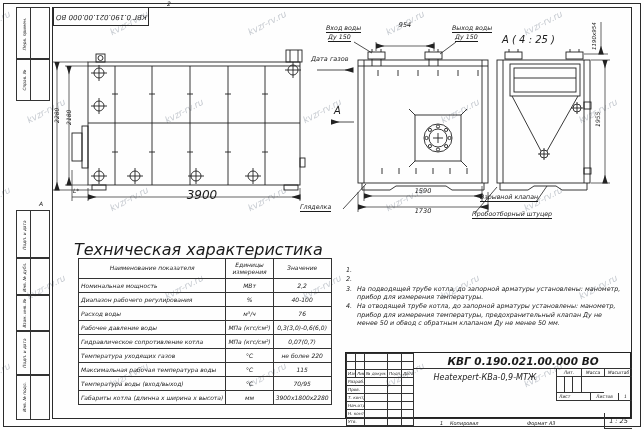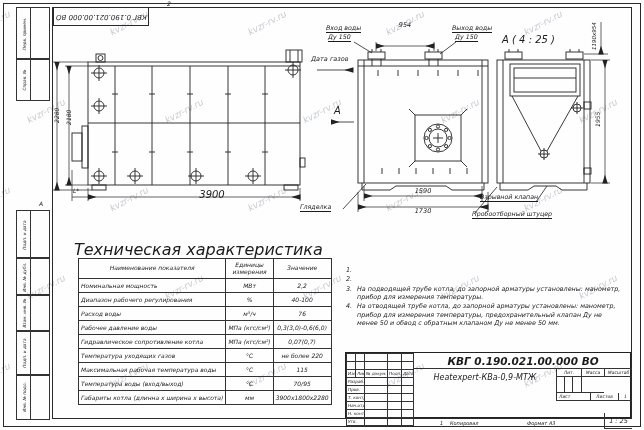--- a/index.html
+++ b/index.html
@@ -292,21 +292,21 @@
         <span class="vtext">Инв. № подл.</span>
       </div>
     </div>
 
   <span class="frame-note" style="left:39px;top:200px;font-size:6px;">А</span>
   <span class="frame-note" style="left:167px;top:0;font-size:6px;">2</span>
   <span class="frame-note" style="left:440px;top:420px;">1</span>
   <span class="frame-note" style="left:450px;top:420px;">Копировал</span>
   <span class="frame-note" style="left:527px;top:420px;">Формат А3</span>
 
-  <span class="lbl ctr" style="left:192px;top:189px;width:40px;font-size:10px;">3900</span>
+  <span class="lbl ctr" style="left:182px;top:189px;width:40px;font-size:12px;">3900</span>
   <span class="lbl" style="left:73px;top:188px;font-size:6px;">L*</span>
   <span class="lbl ctr rot90" style="left:37px;top:112px;width:40px;font-size:6px;">2280</span>
   <span class="lbl ctr rot90" style="left:49px;top:114px;width:40px;font-size:6px;">2180</span>
   <span class="lbl" style="left:311px;top:56px;font-size:6.5px;">Дата газов</span>
   <span class="lbl" style="left:334px;top:105px;font-size:10px;">А</span>
 
   <span class="lbl shelf" style="left:326px;top:25px;font-size:6.3px;">Вход воды</span>
   <span class="lbl shelf" style="left:328px;top:34px;font-size:6.3px;">Ду 150</span>
   <span class="lbl shelf" style="left:452px;top:25px;font-size:6.3px;">Выход воды</span>
   <span class="lbl shelf" style="left:455px;top:34px;font-size:6.3px;">Ду 150</span>

